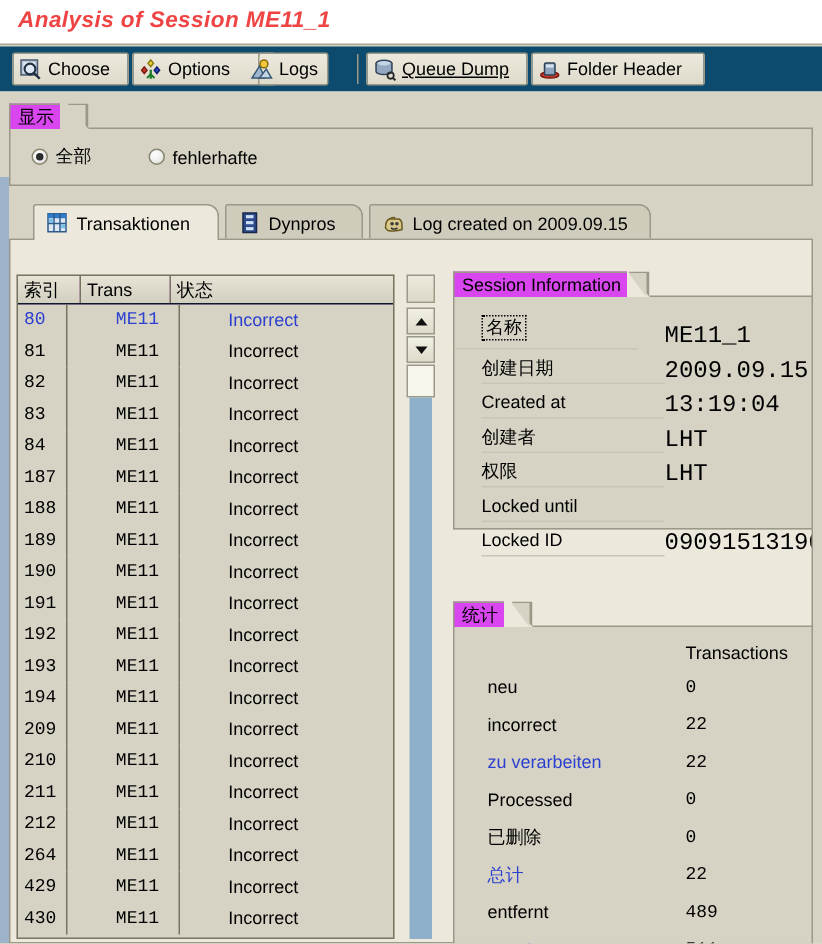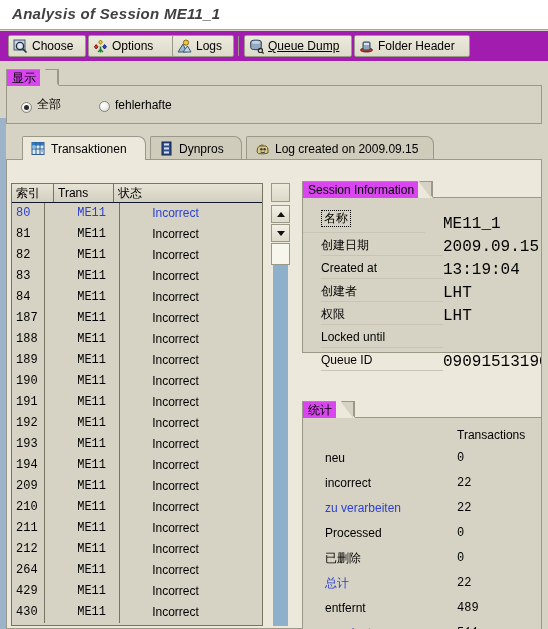--- a/index.html
+++ b/index.html
@@ -26,31 +26,31 @@
     background: #ffffff;
     border-bottom: 1px solid #a8a694;
     box-sizing: border-box;
   }
   .titlebar .title-text {
     position: absolute;
     left: 12px; top: 5px;
     font-size: 15px;
     font-weight: bold;
     font-style: italic;
-    color: #404040;
+    color: #ef4444;
     letter-spacing: 0.3px;
     white-space: nowrap;
   }
 
   
   .toolbar {
     position: absolute;
     left: 0; top: 31px;
     width: 548px; height: 30px;
-    background: #a21caf;
+    background: #0c4a6e;
     box-sizing: border-box;
   }
   .tb-btn {
     position: absolute;
     top: 4px;
     height: 22px;
     background: linear-gradient(#eceadd, #dedbcb);
     border: 1px solid #9a9887;
     border-radius: 2px;
     box-sizing: border-box;
@@ -120,21 +120,21 @@
     background: #9a9887;
   }
 
   #display-group {
     left: 6px; top: 86px;
     width: 536px; height: 38px;
   }
 
   .radio-row { position: absolute; left: 14px; top: 10px; display: flex; align-items: center; }
   .radio {
-    display: flex; align-items: flex-end;
+    display: flex; align-items: center;
     margin-right: 38px;
     white-space: nowrap;
     cursor: default;
     font-size: 12px;
   }
   .radio .dot {
     width: 11px; height: 11px;
     border-radius: 50%;
     border: 1px solid #88866f;
     background: radial-gradient(circle at 35% 32%, #ffffff 0%, #ededed 55%, #cfcdbe 100%);
@@ -388,21 +388,21 @@
               <path d="M7.5 1 L9.3 3.2 L7.5 5.4 L5.7 3.2 Z" fill="#f2d43a" stroke="#8a7a10"></path>
               <path d="M3.2 5.6 L5 7.8 L3.2 10 L1.4 7.8 Z" fill="#d13a2a" stroke="#7a1a10"></path>
               <path d="M11.6 5.6 L13.4 7.8 L11.6 10 L9.8 7.8 Z" fill="#2a48c8" stroke="#14226e"></path>
               <path d="M7.5 7.5 L7.5 13.5" stroke="#1a7a2a" stroke-width="1.5"></path>
               <path d="M7.5 10.5 L5 13" stroke="#1a7a2a" stroke-width="1.2"></path>
               <path d="M7.5 10.5 L10 13" stroke="#1a7a2a" stroke-width="1.2"></path>
             </svg>
           </span>
           <span>Options</span>
         </div>
-        <div class="tb-btn" style="left: 172px; width: 62px;">
+        <div class="tb-btn" style="left: 172px; width: 47px; justify-content: flex-end;">
           <span class="ic">
             <svg width="15" height="15" viewBox="0 0 15 15">
               <path d="M1 13 L6 5 L9.5 13 Z" fill="#9fb7cf" stroke="#3a5a78"></path>
               <path d="M6 13 L10.5 7 L14 13 Z" fill="#c3d6e6" stroke="#3a5a78"></path>
               <circle cx="9" cy="3.6" r="2.6" fill="#f2c83a" stroke="#8a6a10"></circle>
             </svg>
           </span>
           <span>Logs</span>
         </div>
         <div class="tb-btn" style="left: 244px; width: 108px; text-decoration: underline;">
@@ -650,21 +650,21 @@
           <div class="info-val">LHT</div>
         </div>
         <div class="inforow">
           <div class="info-lbl-cell">
             <div class="info-lbl">Locked until</div>
           </div>
           <div class="info-val"></div>
         </div>
         <div class="inforow">
           <div class="info-lbl-cell">
-            <div class="info-lbl">Queue ID</div>
+            <div class="info-lbl">Locked ID</div>
           </div>
           <div class="info-val">090915131904</div>
         </div>
       </div>
   </div>
 
   <div class="grp" id="stat-group">
     <div class="grp-title">统计</div>
     <div class="grp-tab-slope" style="left:38px"></div>
     <div class="grp-topline" style="left:52px; right:-1px;"></div>

